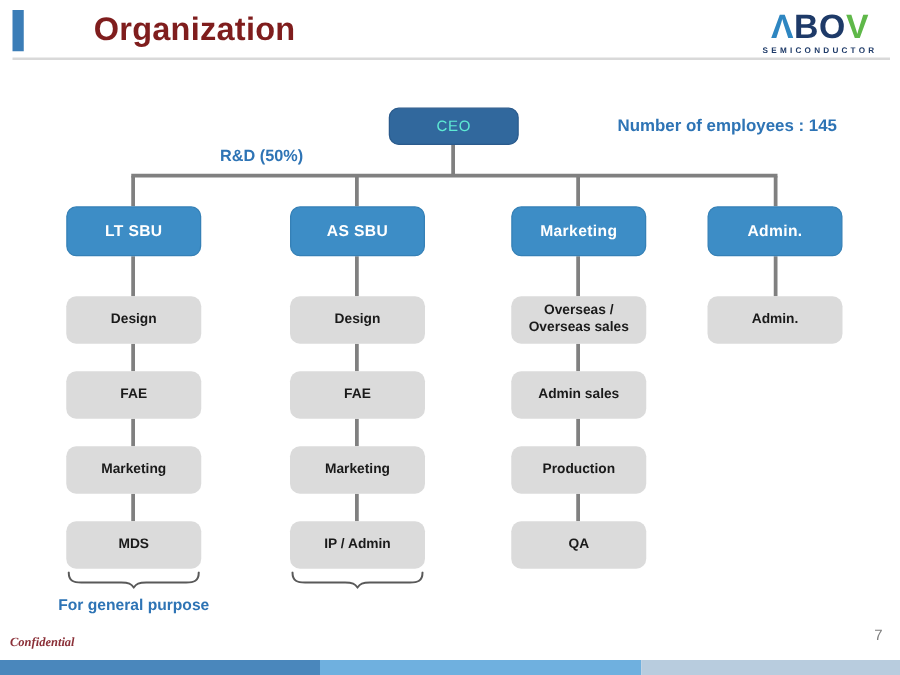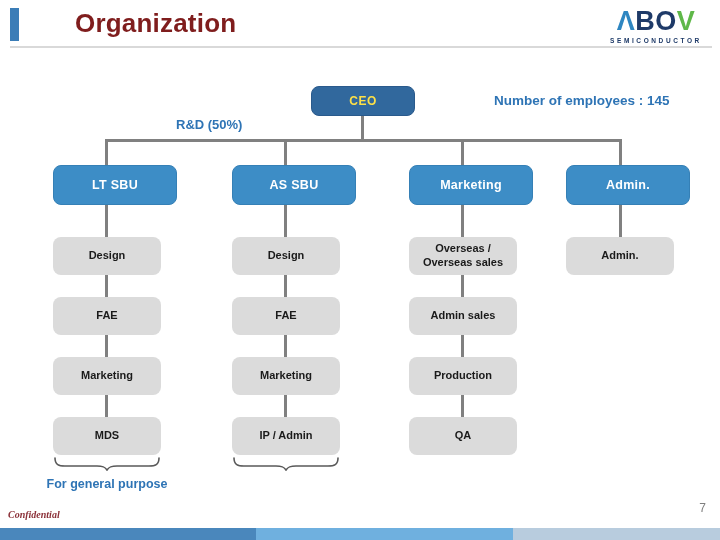--- a/index.html
+++ b/index.html
@@ -43,24 +43,24 @@
   }
 
   
   .box {
     position: absolute; display: flex; align-items: center; justify-content: center;
     text-align: center; border-radius: 8px;
   }
   .ceo-box {
     left: 311px; top: 86px; width: 104px; height: 30px;
     background: #31689d; border: 1px solid #2a5a8c;
-    color: #fde047; font-size: 12px; font-weight: bold; letter-spacing: 0.5px;
+    color: #5eead4; font-size: 12px; font-weight: normal; letter-spacing: 0.5px;
   }
   .div-box {
-    width: 124px; height: 40px; top: 165px;
+    width: 108px; height: 40px; top: 165px;
     background: #3d8dc6; border: 1px solid #3580b6;
     color: #ffffff; font-size: 12.5px; font-weight: bold; letter-spacing: 0.3px;
   }
   .dept-box {
     width: 108px; height: 38px;
     background: #dbdbdb;
     color: #1a1a1a; font-size: 11px; font-weight: 600;
     padding: 2px 6px; line-height: 1.25;
   }
   .col0 { left: 53px; }  .col1 { left: 232px; }

